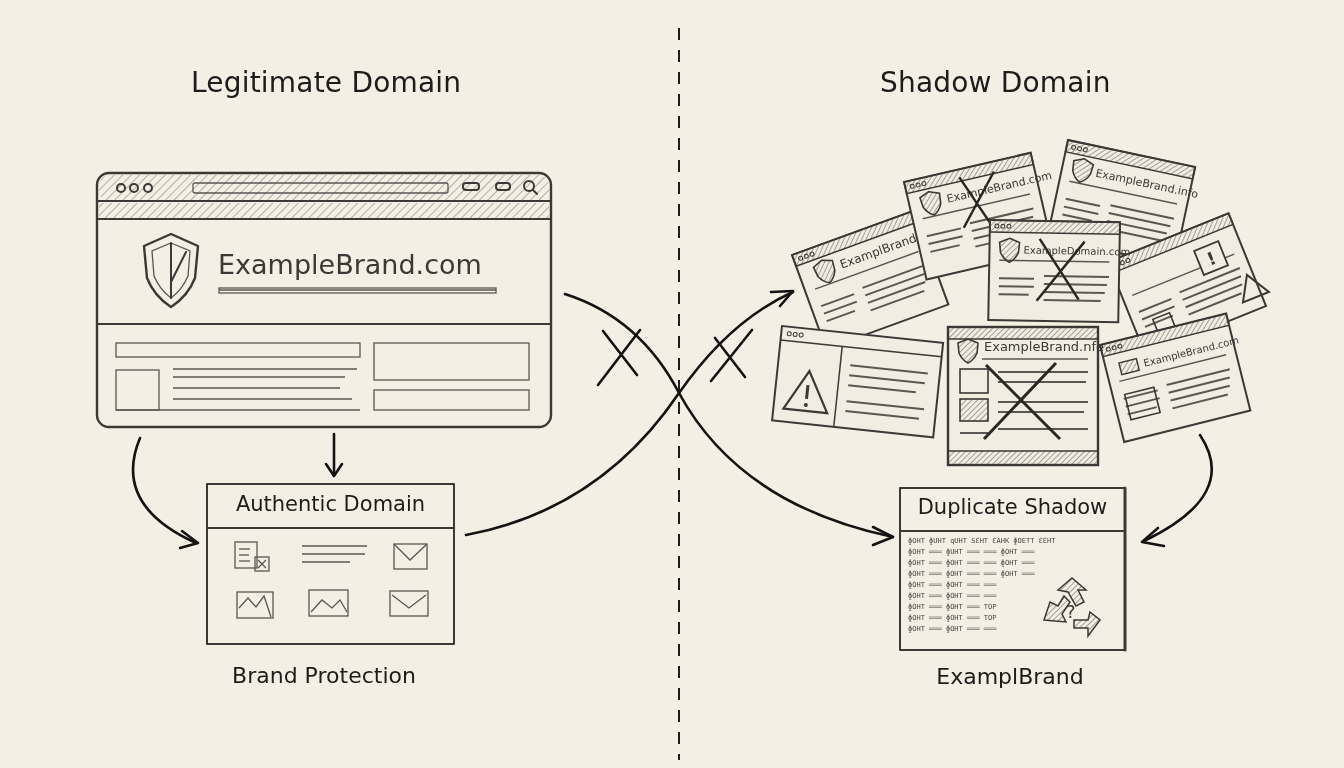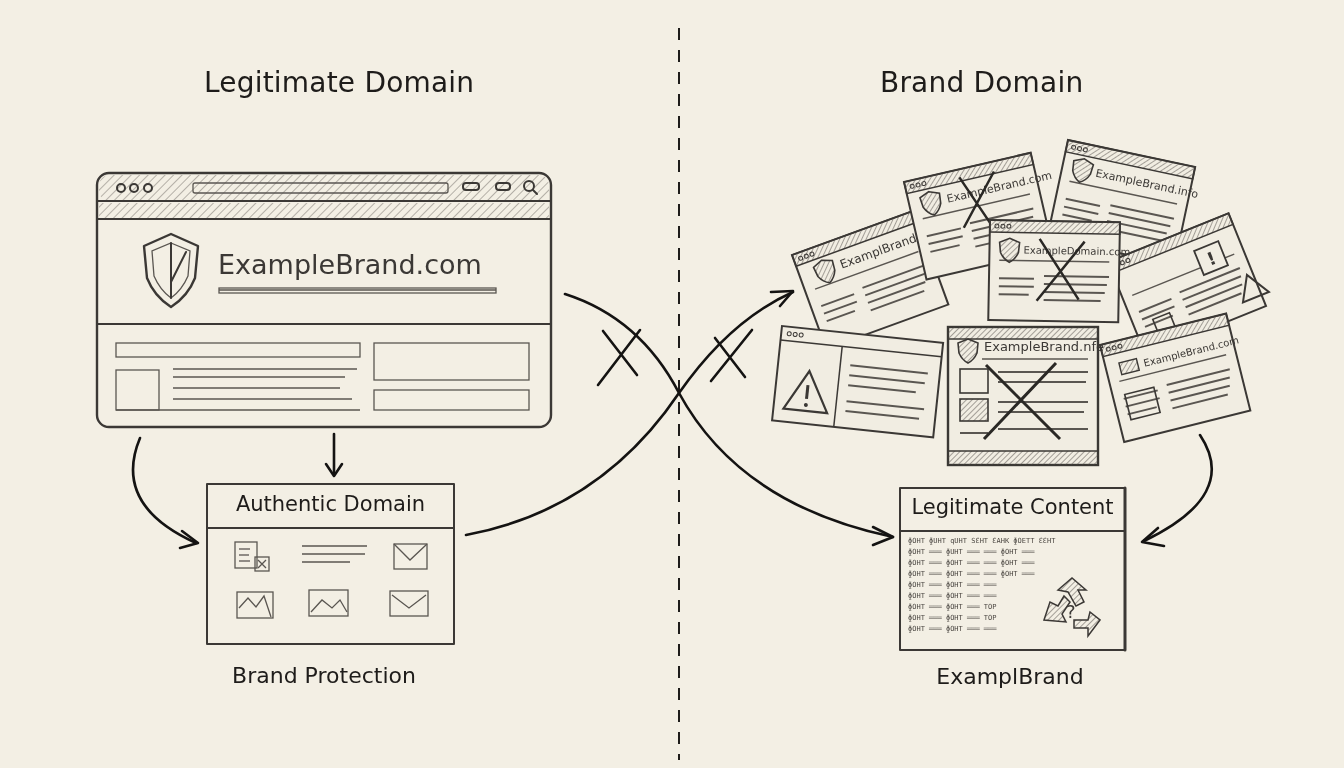--- a/index.html
+++ b/index.html
@@ -10,22 +10,22 @@
   .box-title { font-size:21px; }
   svg { position:absolute; left:0; top:0; }
   .sk { fill:none; stroke:#3b3835; stroke-width:2; stroke-linejoin:round; stroke-linecap:round; }
   .sk-thin { fill:none; stroke:#5a5651; stroke-width:1.3; }
   .ink { fill:none; stroke:#141312; stroke-width:2.6; stroke-linecap:round; stroke-linejoin:round; }
   .win-text { font-family:"DejaVu Sans", sans-serif; fill:#3b3835; }
 </style>
 </head>
 <body>
 
-<div class="abs title" style="left:204px; top:66px;text-align:center;">Legitimate Domain</div>
-<div class="abs title" style="left:880px; top:66px;">Brand Domain</div>
+<div class="abs title" style="left:191px; top:66px;text-align:center;">Legitimate Domain</div>
+<div class="abs title" style="left:880px; top:66px;">Shadow Domain</div>
 
 <svg width="1344" height="768" viewBox="0 0 1344 768">
   <defs>
     <pattern id="hatch" width="6" height="6" patternUnits="userSpaceOnUse" patternTransform="rotate(45)">
       <line x1="0" y1="0" x2="0" y2="6" stroke="#8a857d" stroke-width="1.2"></line>
     </pattern>
     <pattern id="hatchD" width="4" height="4" patternUnits="userSpaceOnUse" patternTransform="rotate(45)">
       <line x1="0" y1="0" x2="0" y2="4" stroke="#6d6862" stroke-width="1.2"></line>
     </pattern>
     <g id="miniwin">
@@ -226,16 +226,16 @@
       <path d="M-28 8 L-22 -10 L-14 -6 L-8 -16 L-2 -10 L-10 2 L-6 10 Z" fill="url(#hatchD)" stroke="#3b3835" stroke-width="1.5"></path>
       <path d="M28 8 L16 24 L16 16 L2 16 L2 8 L16 8 L18 0 Z" fill="url(#hatchD)" stroke="#3b3835" stroke-width="1.5"></path>
       <text x="-6" y="6" font-size="18" fill="#3b3835" font-family="DejaVu Sans, sans-serif">?</text>
     </g>
   </g>
 </svg>
 
 <div class="abs box-title" style="left:207px; top:492px; width:247px; text-align:center;">Authentic Domain</div>
 <div class="abs label" style="left:194px; top:663px; width:260px;">Brand Protection</div>
 
-<div class="abs box-title" style="left:900px; top:495px; width:225px; text-align:center;">Legitimate Content</div>
+<div class="abs box-title" style="left:900px; top:495px; width:225px; text-align:center;">Duplicate Shadow</div>
 <div class="abs label" style="left:900px; top:663px; width:220px; line-height:27px;">
   <div>ExamplBrand</div>
 </div>
 
 </body></html>

